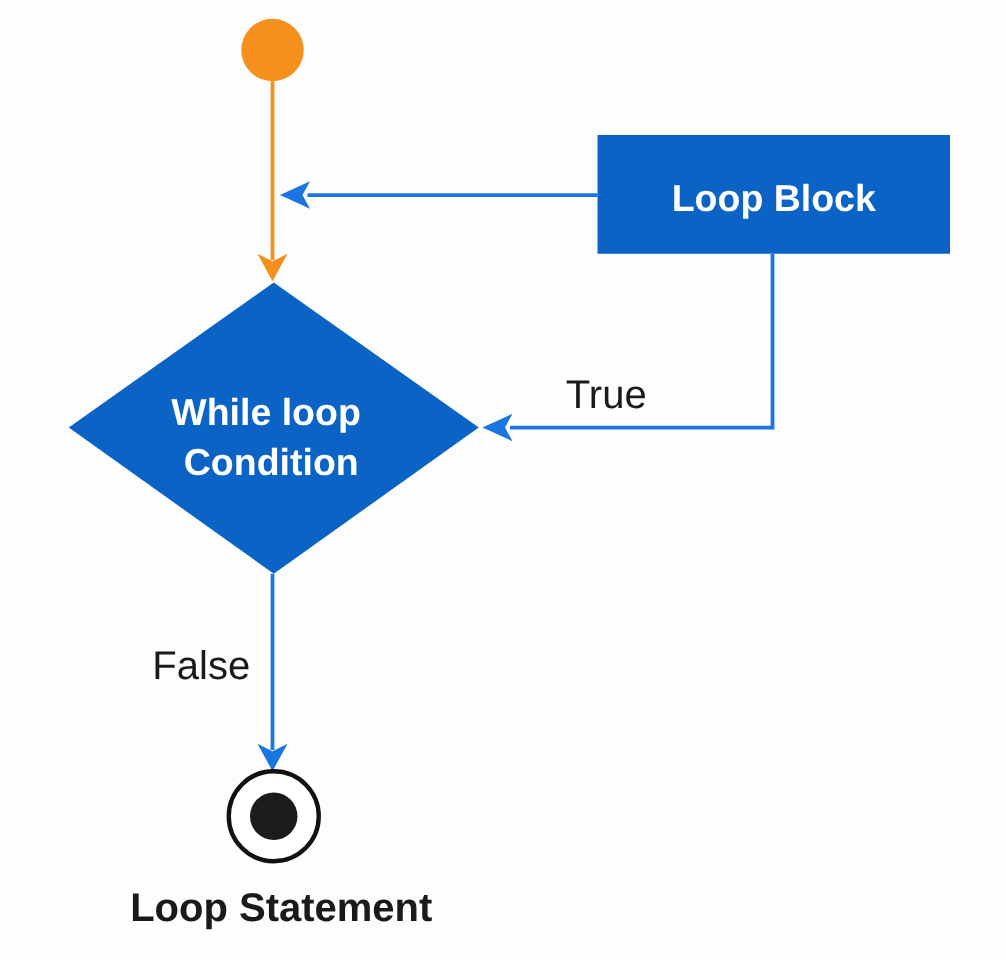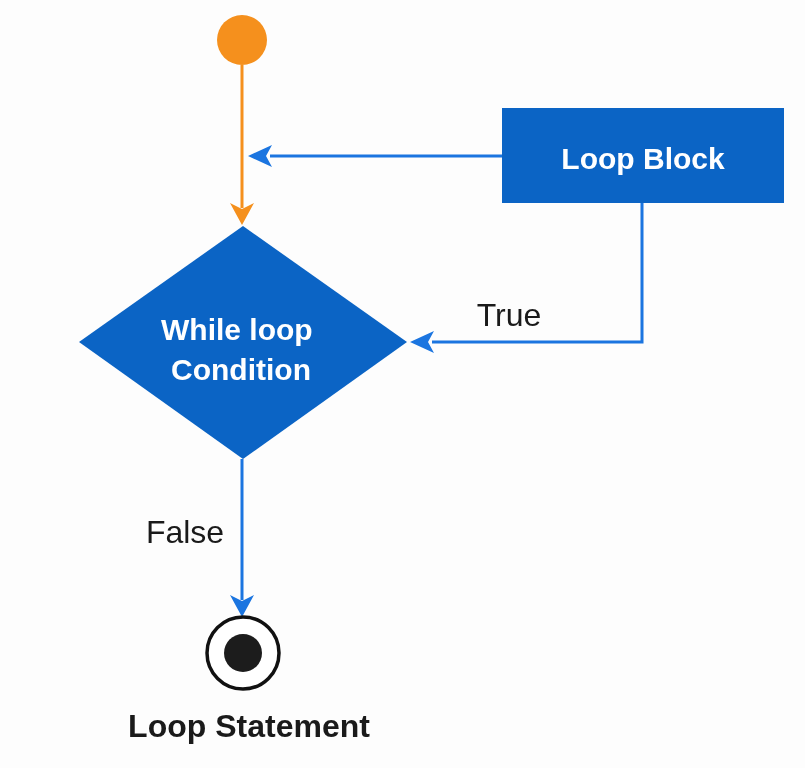--- a/index.html
+++ b/index.html
@@ -8,21 +8,20 @@
     width: 805px;
     height: 768px;
     background: #fdfdfd;
     font-family: "Liberation Sans", sans-serif;
     overflow: hidden;
   }
   .canvas-wrap {
     position: relative;
     width: 692px;
     height: 768px;
-    padding-left: 24px;
   }
   svg { display: block; }
   .shape-label {
     font-family: "Liberation Sans", sans-serif;
     font-weight: 700;
     font-size: 30px;
   }
   .edge-label {
     font-family: "Liberation Sans", sans-serif;
     font-weight: 400;

